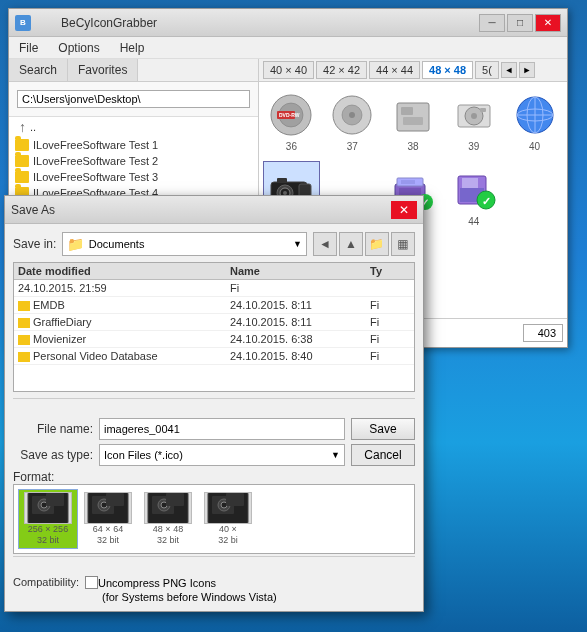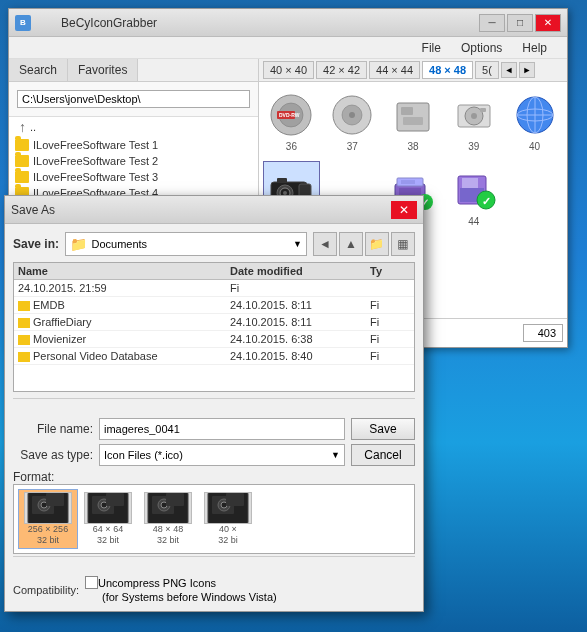--- a/index.html
+++ b/index.html
@@ -73,23 +73,22 @@
       color: #333;
     }
     .titlebar-btn.close-btn { background: #e81123; color: white; }
 
     .menubar {
       height: 22px;
       background: #f0f0f0;
       border-bottom: 1px solid #ddd;
       display: flex;
       align-items: center;
-      padding: 0 16px;
+      padding: 0 6px;
       gap: 12px;
-      justify-content: flex-end;
     }
     .menu-item {
       font-size: 12px;
       color: #333;
       cursor: pointer;
       padding: 2px 4px;
     }
 
     .main-content {
       display: flex;
@@ -313,21 +312,21 @@
     .dialog-body {
       padding: 8px;
     }
 
     .save-in-row {
       display: flex;
       align-items: center;
       gap: 6px;
       margin-bottom: 6px;
     }
-    .save-in-label { font-size: 12px; color: #333; white-space: nowrap; font-weight: bold; }
+    .save-in-label { font-size: 12px; color: #333; white-space: nowrap; }
     .save-in-select {
       flex: 1;
       height: 24px;
       border: 1px solid #aaa;
       background: white;
       font-size: 11px;
       padding: 0 4px;
       display: flex;
       align-items: center;
       gap: 4px;
@@ -449,21 +448,21 @@
     }
     .format-item {
       display: flex;
       flex-direction: column;
       align-items: center;
       padding: 2px 4px;
       cursor: pointer;
       min-width: 60px;
       border: 1px solid transparent;
     }
-    .format-item.selected { background: #fdba74; border-color: #88aadd; }
+    .format-item.selected { background: #84cc16; border-color: #88aadd; }
     .format-thumb {
       width: 48px;
       height: 40px;
       background: #ddd;
       border: 1px solid #bbb;
       display: flex;
       align-items: center;
       justify-content: center;
       font-size: 16px;
       position: relative;
@@ -471,21 +470,21 @@
     }
     .format-size-label {
       font-size: 9px;
       color: #555;
       text-align: center;
       line-height: 1.2;
     }
 
     .compat-row {
       display: flex;
-      align-items: center;
+      align-items: flex-start;
       gap: 6px;
       margin-top: 6px;
     }
     .compat-label { font-size: 11px; color: #333; }
     .checkbox-area {
       display: flex;
       flex-direction: column;
       gap: 2px;
     }
     .checkbox-line {
@@ -726,22 +725,22 @@
       <div class="nav-buttons">
         <div class="nav-btn">◄</div>
         <div class="nav-btn">▲</div>
         <div class="nav-btn">📁</div>
         <div class="nav-btn">▦</div>
       </div>
     </div>
 
     <div class="file-table">
       <div class="file-table-header">
+        <span>Date modified</span>
         <span>Name</span>
-        <span>Date modified</span>
         <span>Ty</span>
       </div>
       <div class="file-table-row">
         <span>24.10.2015. 21:59</span>
         <span>Fi</span>
       </div>
       <div class="file-table-row">
         <span><span class="folder-icon-sm"></span><span>EMDB</span></span>
         <span>24.10.2015. 8:11</span>
         <span>Fi</span>

